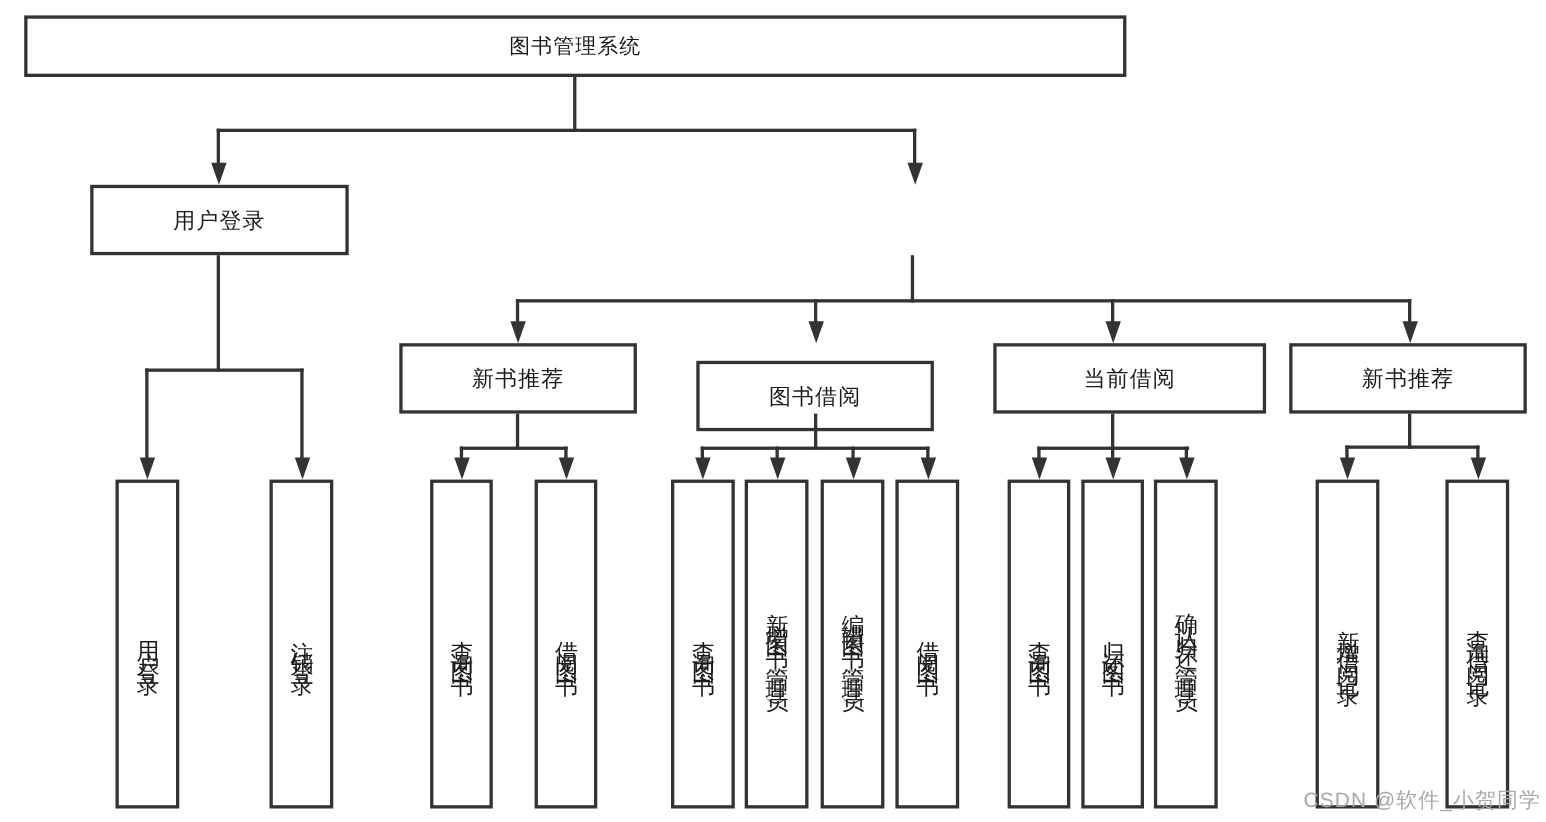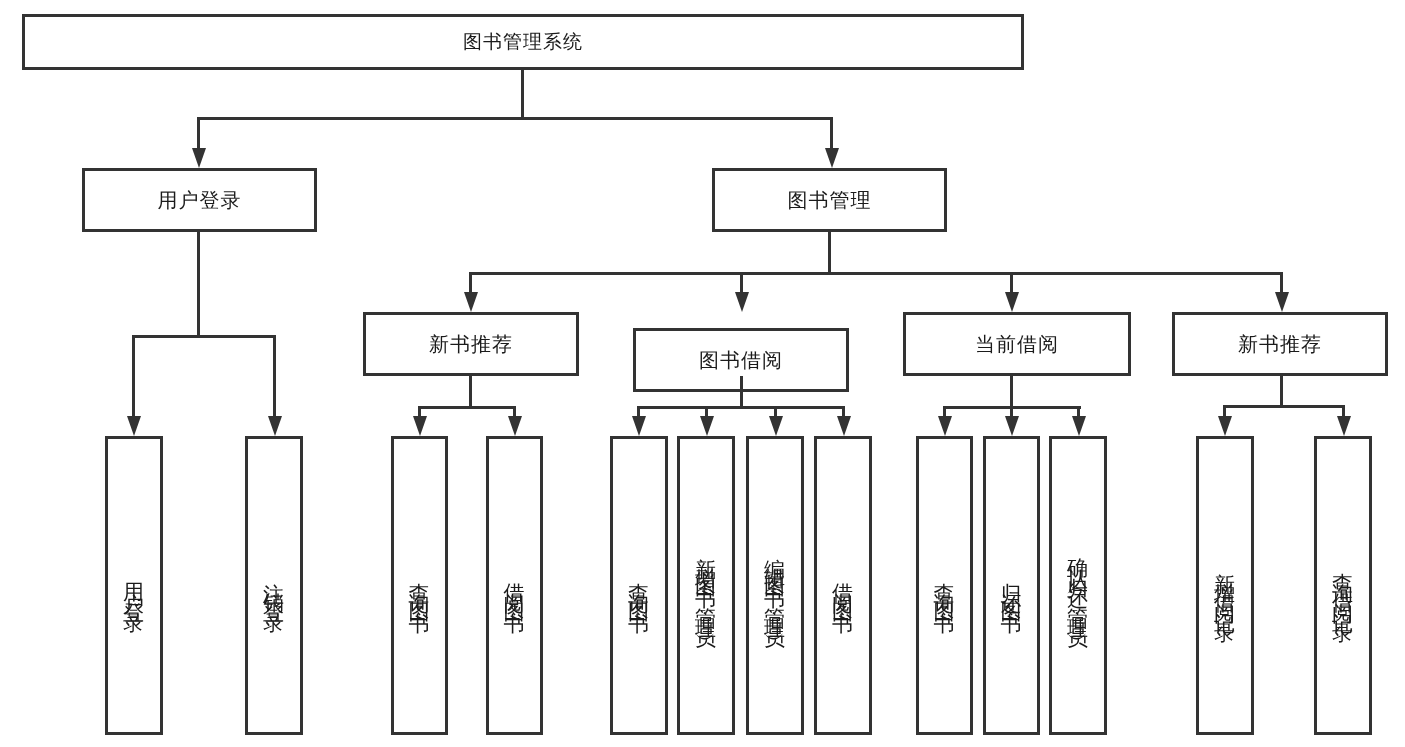--- a/index.html
+++ b/index.html
@@ -36,31 +36,28 @@
 
 <div class="canvas">
 
   <div class="box rootbox" style="left:22px;top:14px;width:1002px;height:56px;">
     <span>图书管理系统</span>
   </div>
 
   <div class="box" style="left:82px;top:168px;width:235px;height:64px;">
     <span>用户登录</span>
   </div>
-  <div class="box" style="left:712px;top:168px;width:235px;height:64px;">
-    <span>图书管理</span>
-  </div>
 
   <div class="box" style="left:363px;top:312px;width:216px;height:64px;">
     <span>新书推荐</span>
   </div>
   <div class="box" style="left:633px;top:328px;width:216px;height:64px;">
     <span>图书借阅</span>
   </div>
-  <div class="box" style="left:903px;top:312px;width:228px;height:64px;">
+  <div class="box" style="left:903px;top:312px;width:248px;height:64px;">
     <span>当前借阅</span>
   </div>
   <div class="box" style="left:1172px;top:312px;width:216px;height:64px;">
     <span>新书推荐</span>
   </div>
 
   <div class="vbox" style="left:105px;top:436px;width:58px;height:299px;">
     <span>用户登录</span>
   </div>
   <div class="vbox" style="left:245px;top:436px;width:58px;height:299px;">
@@ -156,14 +153,15 @@
   <div class="l" style="left:1077px;top:406px;width:3px;height:14px;"></div>
   <div class="arrow" style="left:1072px;top:416px;"></div>
 
   <div class="l" style="left:1280px;top:376px;width:3px;height:32px;"></div>
   <div class="l" style="left:1223px;top:405px;width:122px;height:3px;"></div>
   <div class="l" style="left:1223px;top:405px;width:3px;height:15px;"></div>
   <div class="arrow" style="left:1218px;top:416px;"></div>
   <div class="l" style="left:1342px;top:405px;width:3px;height:15px;"></div>
   <div class="arrow" style="left:1337px;top:416px;"></div>
 
+  <div class="wm">CSDN @软件_小贺同学</div>
 
 </div>
 
 </body></html>

